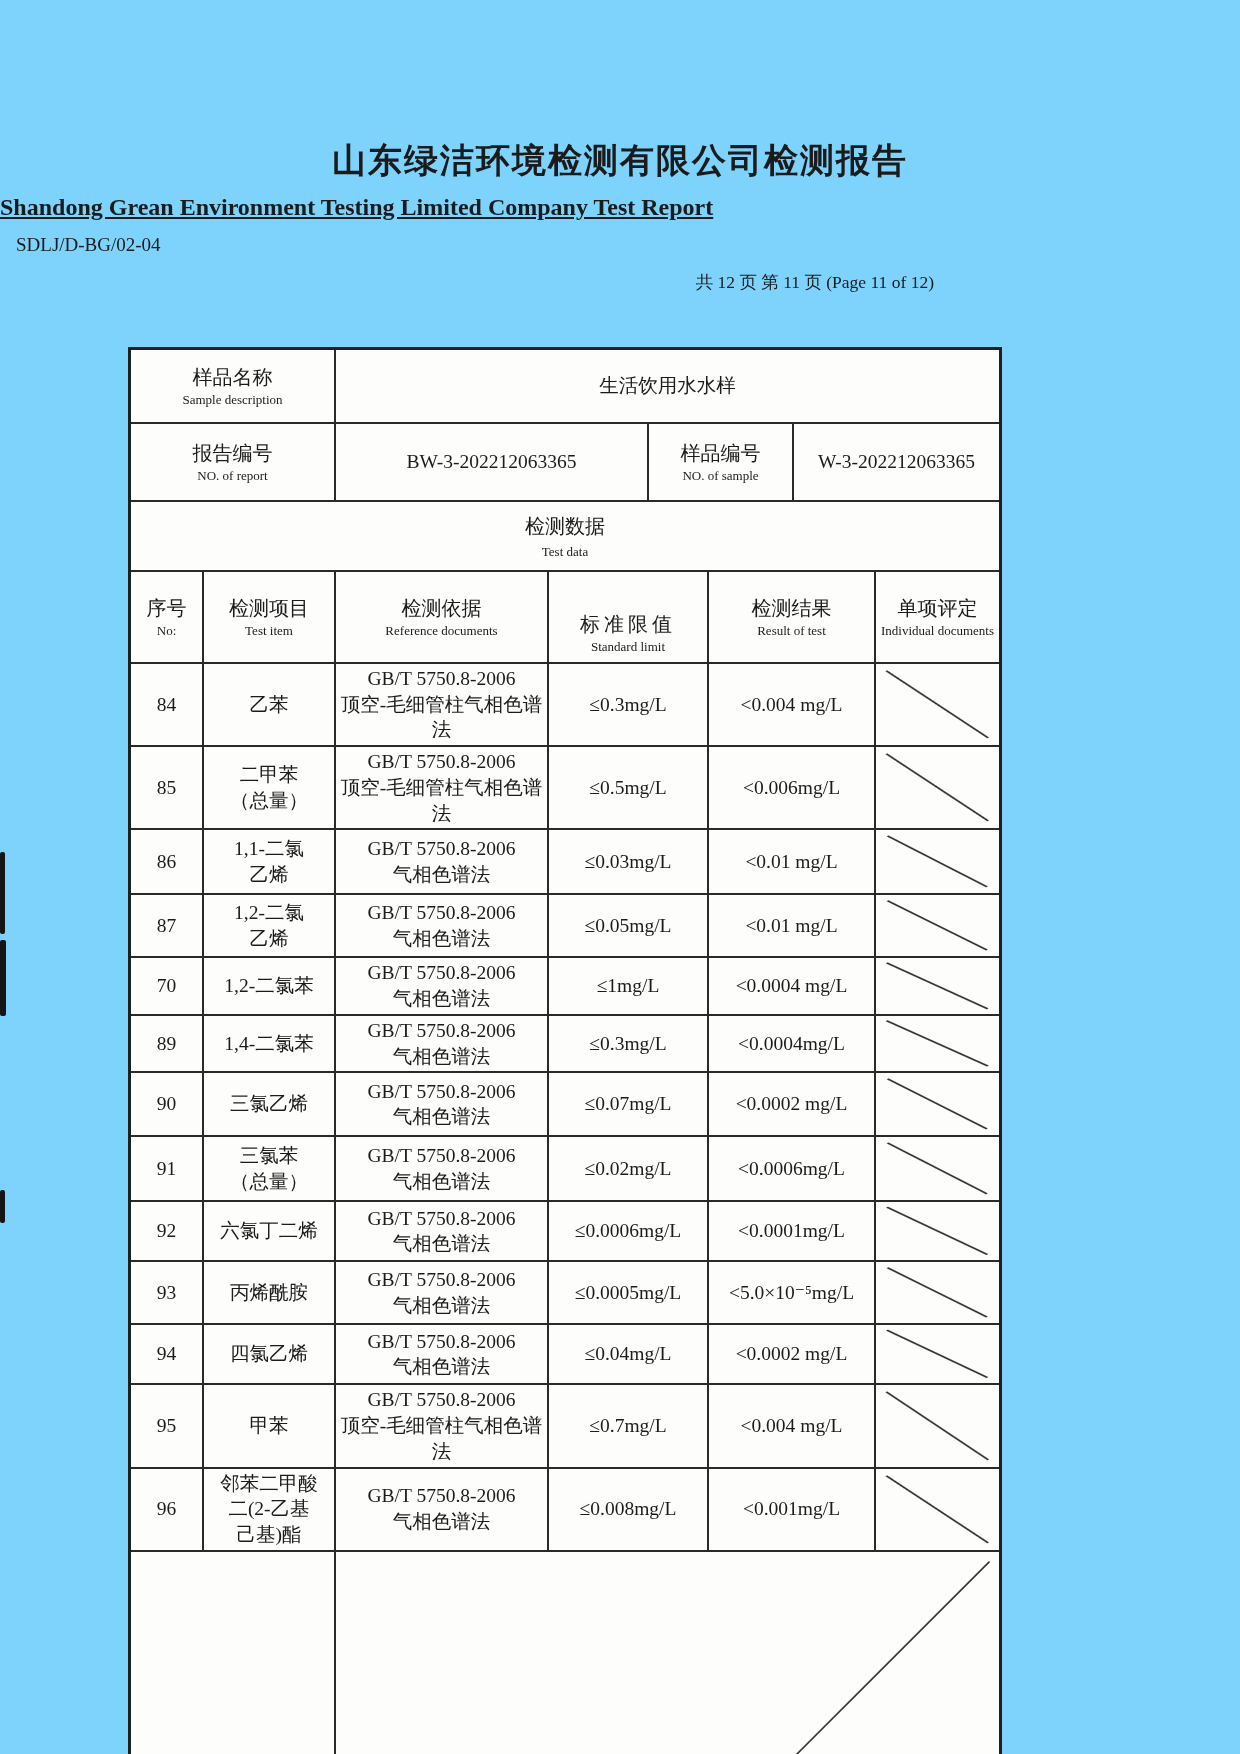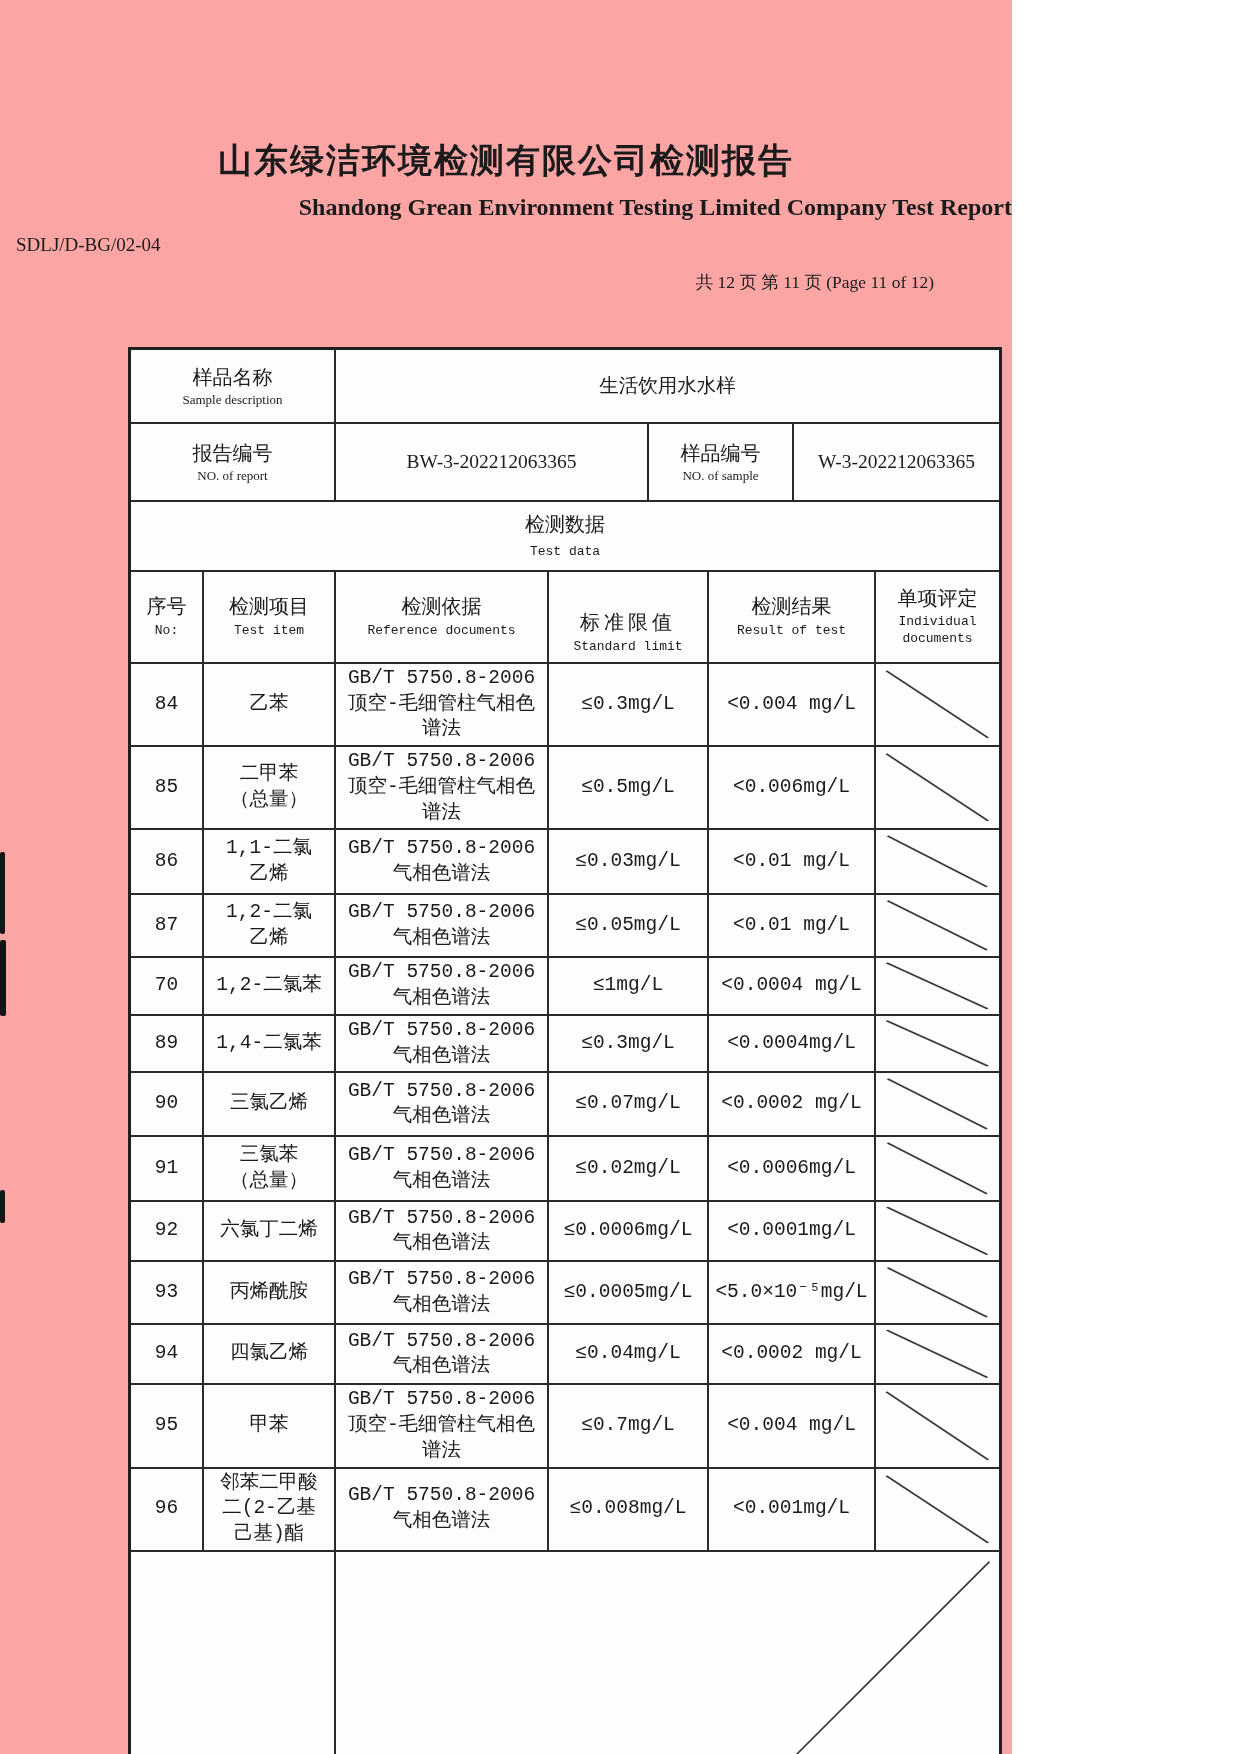--- a/index.html
+++ b/index.html
@@ -1,43 +1,43 @@
 <!DOCTYPE html>
 <html><head>
 <meta charset="utf-8">
 <style>
   html,body {margin:0; padding:0; background:#ffffff;}
   .page {
-    position:relative; width:1012px; height:1754px;
-    background:#fca5a5; overflow:hidden;
+    position:relative; width:1240px; height:1754px;
+    background:#7dd3fc; overflow:hidden;
     font-family:"Liberation Serif","DejaVu Serif",serif;
     color:#1b1b1b;
   }
   .title-cn {
     position:absolute; top:138px; left:0; width:100%;
     text-align:center; font-size:34px; font-weight:700; letter-spacing:2px;
   }
   .title-en {
     position:absolute; top:194px; left:0; width:100%;
-    text-align:right; font-size:24px; font-weight:700;
+    text-align:left; font-size:24px; font-weight:700;text-decoration:underline;
   }
   .doc-code {
     position:absolute; top:234px; left:16px; width:100%;
     text-align:left; font-size:19px;
   }
   .page-info {
     position:absolute; top:270px; left:128px; width:806px;
     text-align:right; font-size:17.5px;
   }
   .report {
     position:absolute; top:347px; left:128px; width:868px;
     border:3px solid #1f1f1f; background:#fdfdfb;
   }
   table.section {border-collapse:collapse; width:100%; table-layout:fixed;padding-left:8px;}
-  table.section + table.section {margin-top:-2px;font-family:Liberation Mono, monospace;}
+  table.section + table.section {margin-top:-2px;}
   td {
     border:2px solid #2a2a2a; text-align:center; vertical-align:middle;
     padding:2px 4px; font-size:19.5px; line-height:1.32; overflow:hidden;
   }
   td:first-child {border-left:none;}
   td:last-child {border-right:none;border-radius:32px;}
   table.section:first-child tr:first-child td {border-top:none;}
   table.section:last-child tr:last-child td {border-bottom:none;}
   .cn {display:block; font-size:20px;}
   .en {display:block; font-size:13px;}

